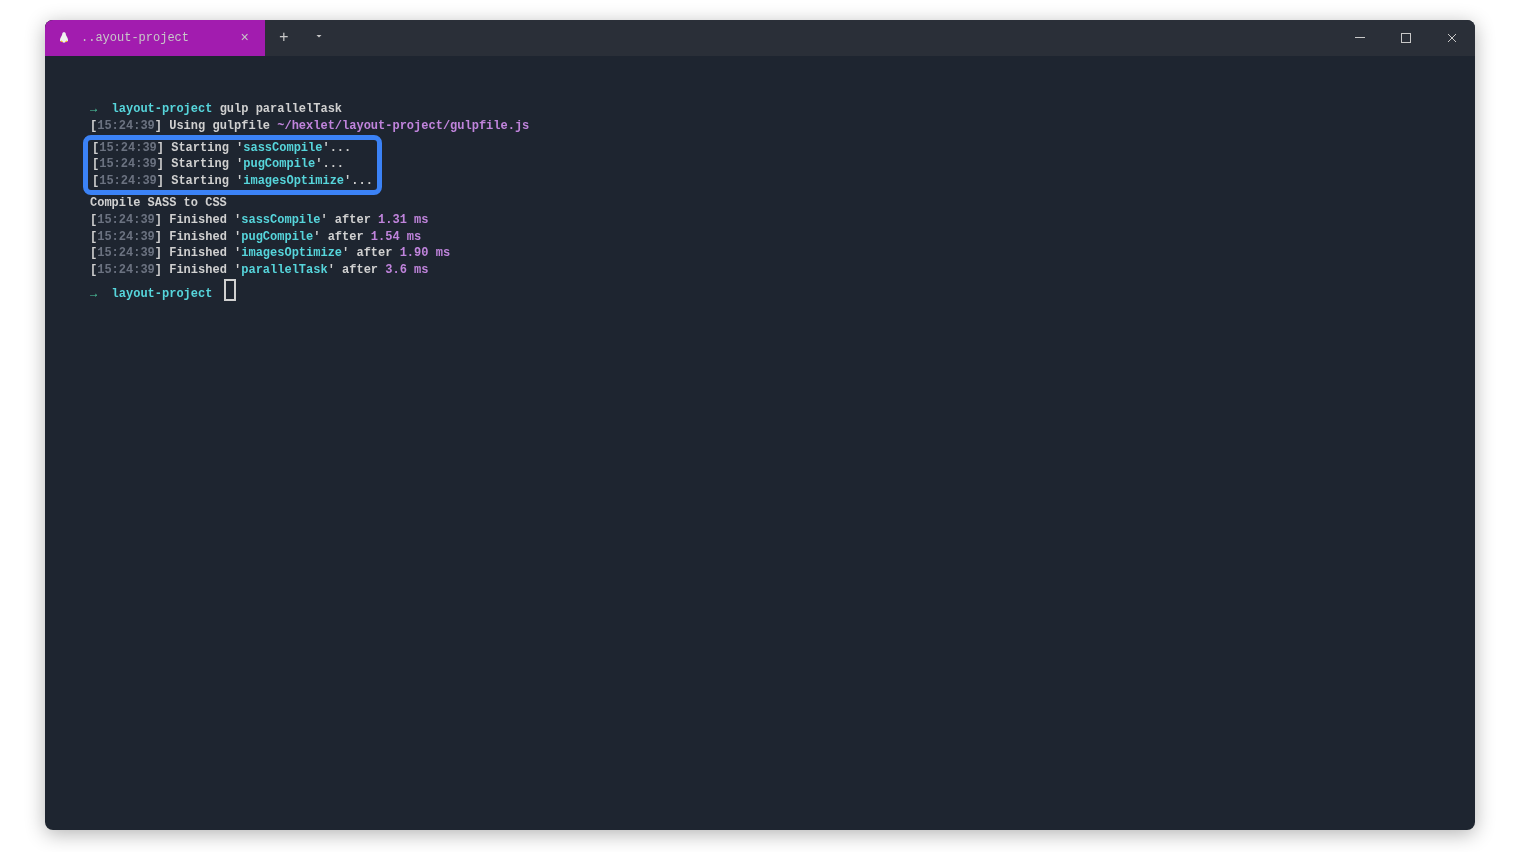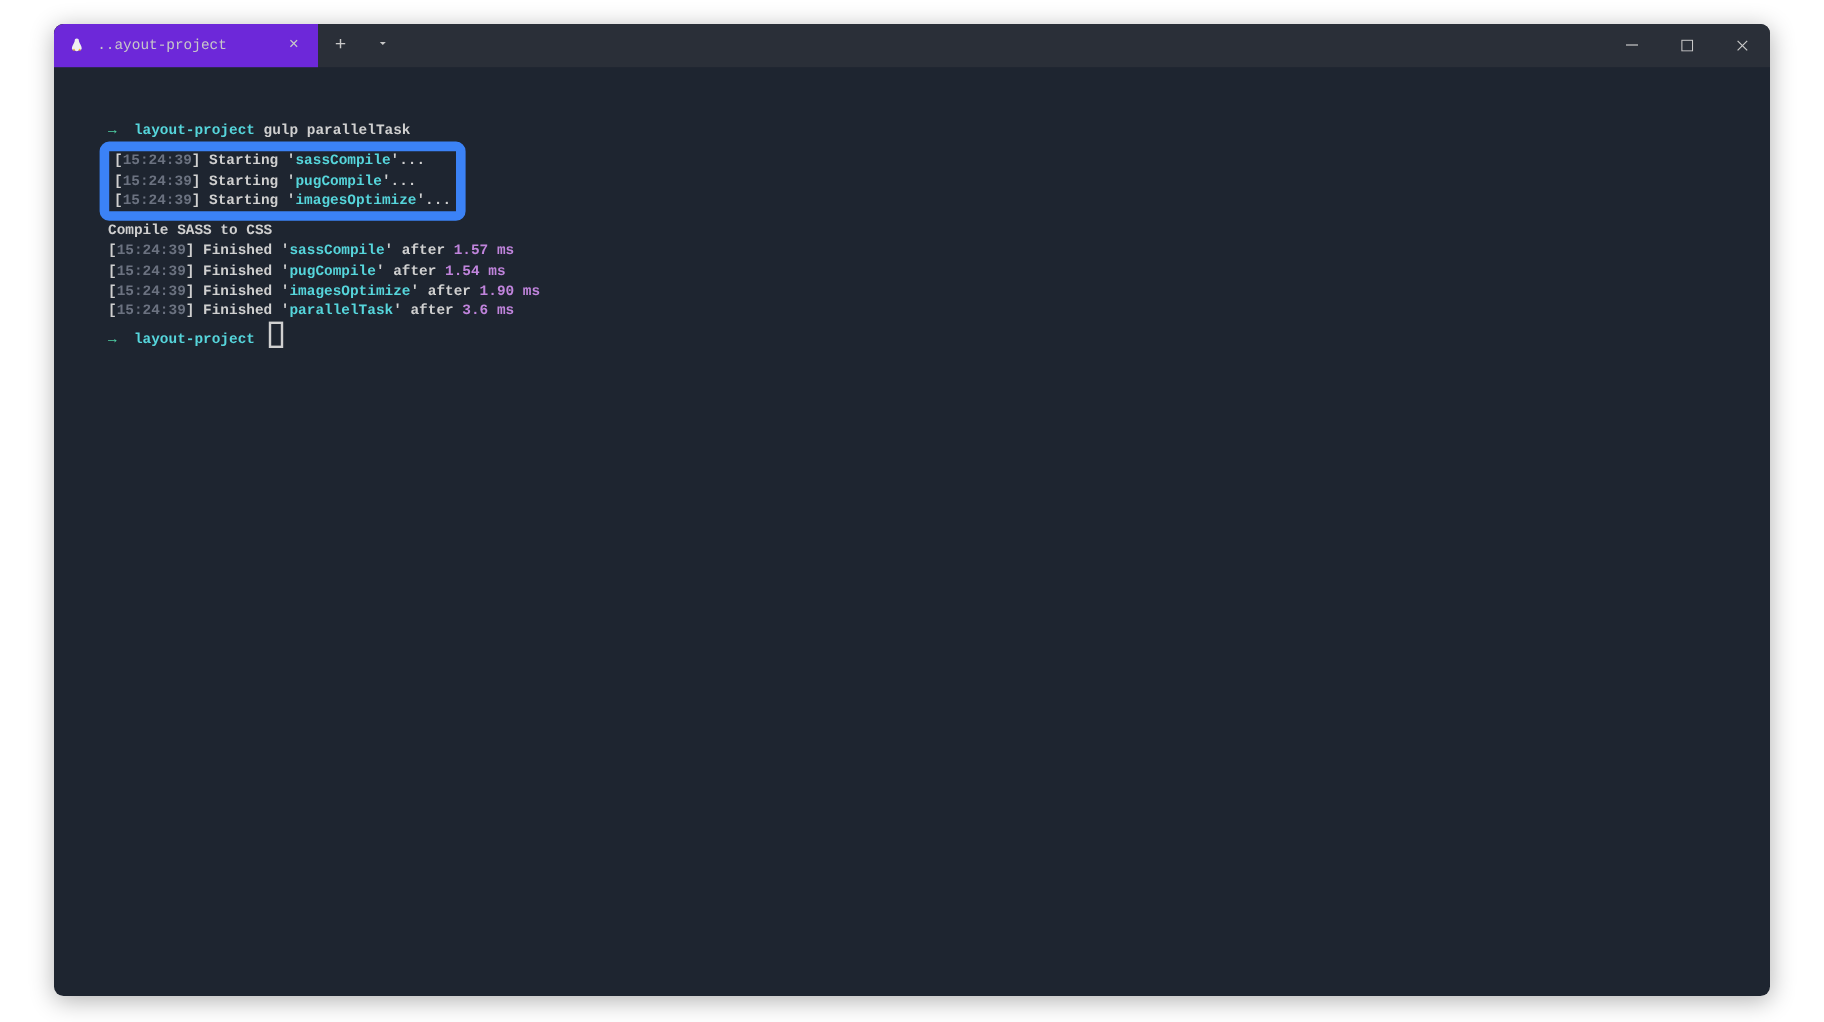--- a/index.html
+++ b/index.html
@@ -30,21 +30,21 @@
       align-items: center;
       justify-content: space-between;
     }
     .tab-area {
       display: flex;
       align-items: center;
       height: 100%;
     }
     .tab {
       height: 100%;
-      background: #6d28d9;
+      background: #a21caf;
       display: flex;
       align-items: center;
       padding: 0 12px;
       gap: 10px;
       min-width: 220px;
     }
     .tab-icon {
       width: 14px;
       height: 14px;
       display: flex;
@@ -106,21 +106,21 @@
     .gray {
       color: #6b7280;
     }
     .white {
       color: #d0d0d0;
     }
     .magenta {
       color: #c084dc;
     }
     .highlight-box {
-      border: 8px solid #3b82f6;
+      border: 5px solid #3b82f6;
       border-radius: 8px;
       display: inline-block;
       padding: 0 4px;
       margin-left: -7px;
     }
     .cursor-box {
       display: inline-block;
       width: 12px;
       height: 22px;
       border: 2px solid #d0d0d0;
@@ -165,25 +165,26 @@
       <div class="window-control">
         <svg width="10" height="10" viewBox="0 0 10 10">
             <path d="M1 1l8 8M9 1l-8 8" stroke="#c8c8c8" stroke-width="1"></path>
           </svg>
       </div>
     </div>
   </div>
 
   <div class="terminal">
     <div class="line"><span class="arrow">→</span><span>  </span><span class="cyan">layout-project</span><span> </span><span class="white">gulp parallelTask</span></div>
+    <div class="line"><span class="white">[</span><span class="gray">15:24:39</span><span class="white">] </span><span class="white">Using gulpfile </span><span class="magenta">~/hexlet/layout-project/gulpfile.js</span></div>
     <div class="highlight-box">
       <div class="line"><span class="white">[</span><span class="gray">15:24:39</span><span class="white">] </span><span class="white">Starting '</span><span class="cyan">sassCompile</span><span class="white">'...</span></div>
       <div class="line"><span class="white">[</span><span class="gray">15:24:39</span><span class="white">] </span><span class="white">Starting '</span><span class="cyan">pugCompile</span><span class="white">'...</span></div>
       <div class="line"><span class="white">[</span><span class="gray">15:24:39</span><span class="white">] </span><span class="white">Starting '</span><span class="cyan">imagesOptimize</span><span class="white">'...</span></div>
     </div>
     <div class="line"><span class="white">Compile SASS to CSS</span></div>
-    <div class="line"><span class="white">[</span><span class="gray">15:24:39</span><span class="white">] </span><span class="white">Finished '</span><span class="cyan">sassCompile</span><span class="white">' after </span><span class="magenta">1.57 ms</span></div>
+    <div class="line"><span class="white">[</span><span class="gray">15:24:39</span><span class="white">] </span><span class="white">Finished '</span><span class="cyan">sassCompile</span><span class="white">' after </span><span class="magenta">1.31 ms</span></div>
     <div class="line"><span class="white">[</span><span class="gray">15:24:39</span><span class="white">] </span><span class="white">Finished '</span><span class="cyan">pugCompile</span><span class="white">' after </span><span class="magenta">1.54 ms</span></div>
     <div class="line"><span class="white">[</span><span class="gray">15:24:39</span><span class="white">] </span><span class="white">Finished '</span><span class="cyan">imagesOptimize</span><span class="white">' after </span><span class="magenta">1.90 ms</span></div>
     <div class="line"><span class="white">[</span><span class="gray">15:24:39</span><span class="white">] </span><span class="white">Finished '</span><span class="cyan">parallelTask</span><span class="white">' after </span><span class="magenta">3.6 ms</span></div>
     <div class="line"><span class="arrow">→</span><span>  </span><span class="cyan">layout-project</span><span> </span><span class="cursor-box"></span></div>
   </div>
 </div>
 
 </body></html>

